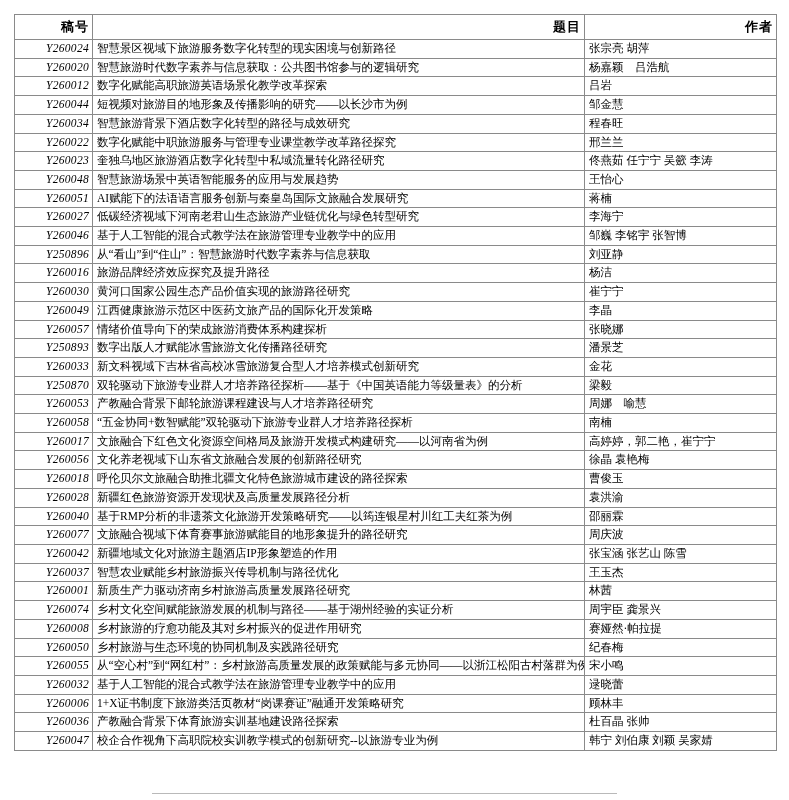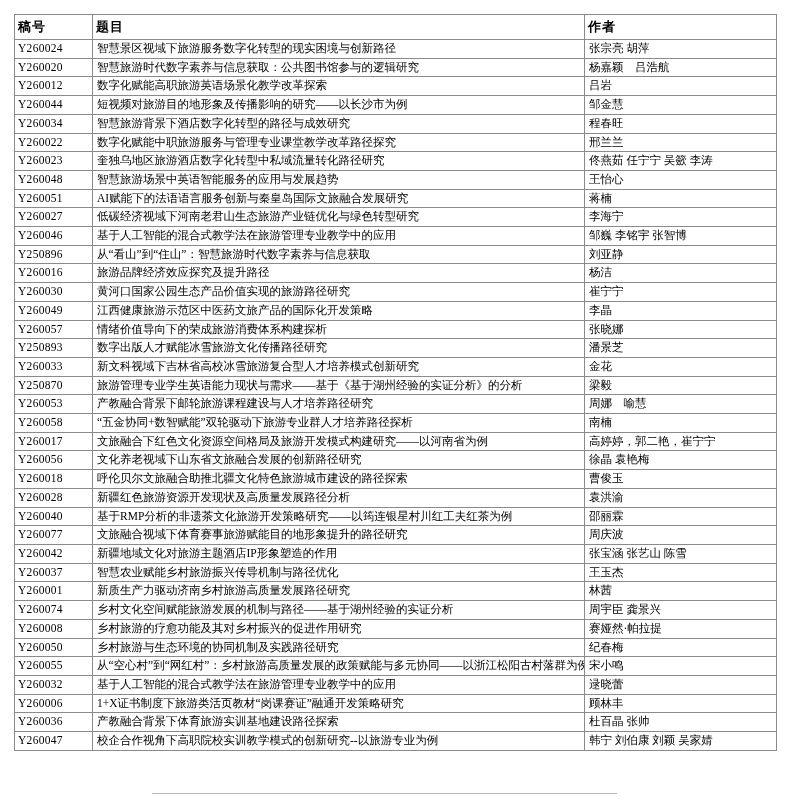--- a/index.html
+++ b/index.html
@@ -37,31 +37,32 @@
   table.manuscript-table td {
     border: 1px solid #8a8a8a;
     padding: 0 3px;
     height: 17.7px;
     line-height: 17.7px;
     vertical-align: middle;
     white-space: nowrap;
     overflow: hidden;
   }
   table.manuscript-table thead th {
-    text-align: left;
+    text-align: right;
     font-weight: bold;
     font-size: 13px;
     height: 24px;
     line-height: 24px;
     letter-spacing: 1px;
   }
   table.manuscript-table td.cell-id {
-    text-align: left;
+    text-align: right;
     font-family: "Liberation Serif", "DejaVu Serif", serif;
     letter-spacing: 0.3px;
+    font-style: italic;
   }
   table.manuscript-table td.cell-title,
   table.manuscript-table td.cell-author {
     text-align: left;
     padding-left: 4px;
   }
   .underline-rule {
     position: absolute;
     left: 152px;
     top: 793px;
@@ -174,21 +175,21 @@
           <td class="cell-title">数字出版人才赋能冰雪旅游文化传播路径研究</td>
           <td class="cell-author">潘景芝</td>
         </tr>
         <tr>
           <td class="cell-id">Y260033</td>
           <td class="cell-title">新文科视域下吉林省高校冰雪旅游复合型人才培养模式创新研究</td>
           <td class="cell-author">金花</td>
         </tr>
         <tr>
           <td class="cell-id">Y250870</td>
-          <td class="cell-title">旅游管理专业学生英语能力现状与需求——基于《基于湖州经验的实证分析》的分析</td>
+          <td class="cell-title">双轮驱动下旅游专业群人才培养路径探析——基于《中国英语能力等级量表》的分析</td>
           <td class="cell-author">梁毅</td>
         </tr>
         <tr>
           <td class="cell-id">Y260053</td>
           <td class="cell-title">产教融合背景下邮轮旅游课程建设与人才培养路径研究</td>
           <td class="cell-author">周娜　喻慧</td>
         </tr>
         <tr>
           <td class="cell-id">Y260058</td>
           <td class="cell-title">“五金协同+数智赋能”双轮驱动下旅游专业群人才培养路径探析</td>

